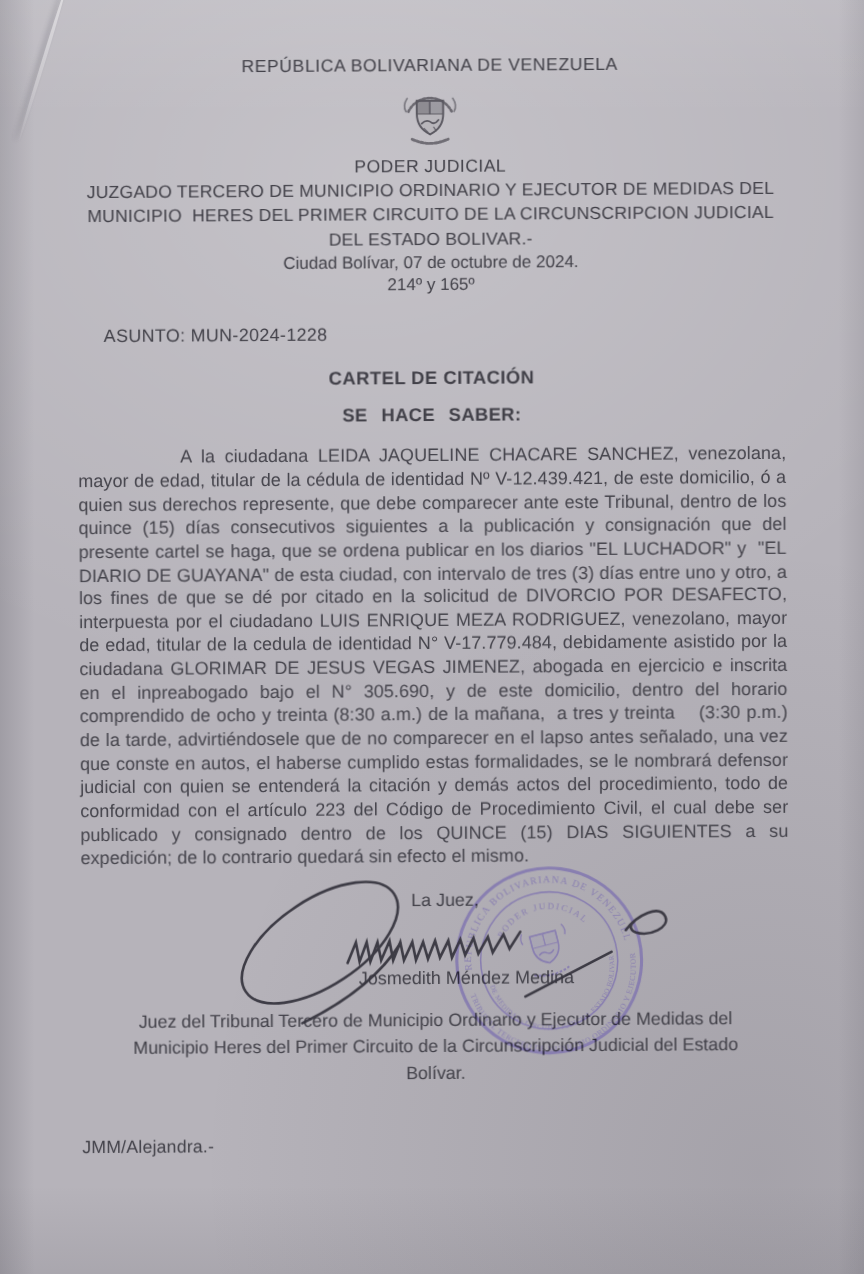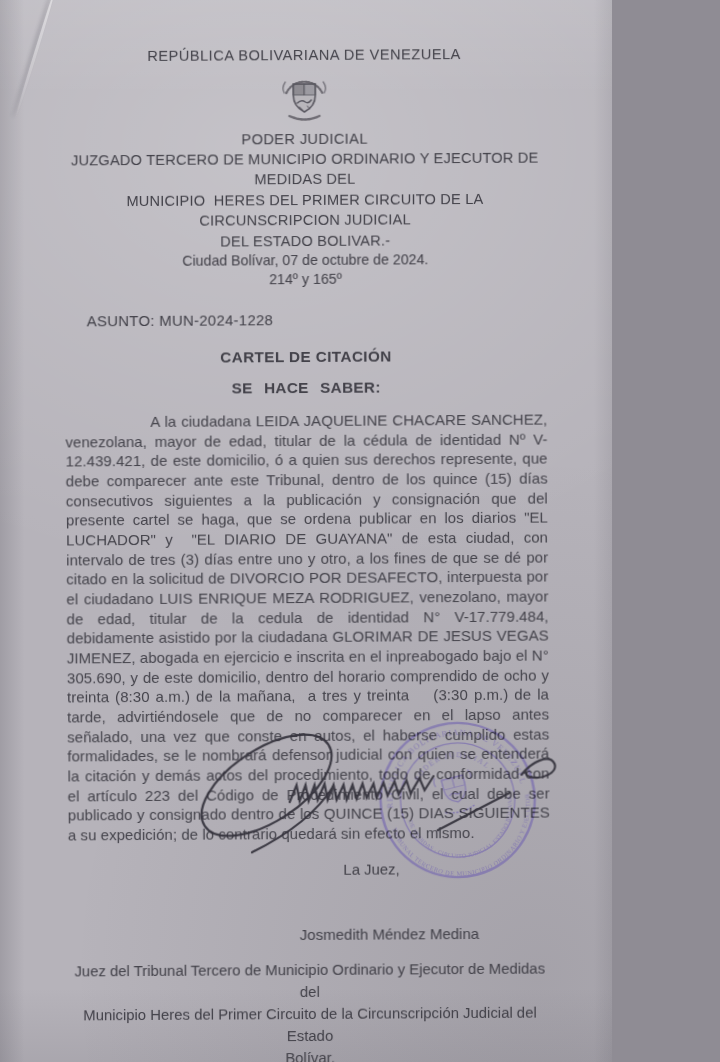--- a/index.html
+++ b/index.html
@@ -1,17 +1,17 @@
 <!DOCTYPE html>
 <html lang="es"><head>
 <meta charset="utf-8">
 <style>
   html,body{margin:0;padding:0;background:#8f8c94;}
   .page{
-    position:relative;width:612px;height:1062px;overflow:hidden;
+    position:relative;width:720px;height:1062px;overflow:hidden;
     background-color:#b6b3ba;
     background-image:
       radial-gradient(ellipse 900px 700px at 42% 14%, rgba(255,255,255,0.20), rgba(255,255,255,0) 62%),
       radial-gradient(ellipse 850px 950px at 88% 92%, rgba(42,40,50,0.12), rgba(42,40,50,0) 55%),
       linear-gradient(90deg, rgba(58,56,66,0.18) 0, rgba(58,56,66,0) 4%),
       linear-gradient(270deg, rgba(58,56,66,0.10) 0, rgba(58,56,66,0) 3%),
       linear-gradient(0deg, rgba(58,56,66,0.10) 0, rgba(58,56,66,0) 7%),
       linear-gradient(180deg, rgba(255,255,255,0.10) 0, rgba(255,255,255,0) 9%);
     font-family:"Liberation Sans", sans-serif;
     color:#424149;

